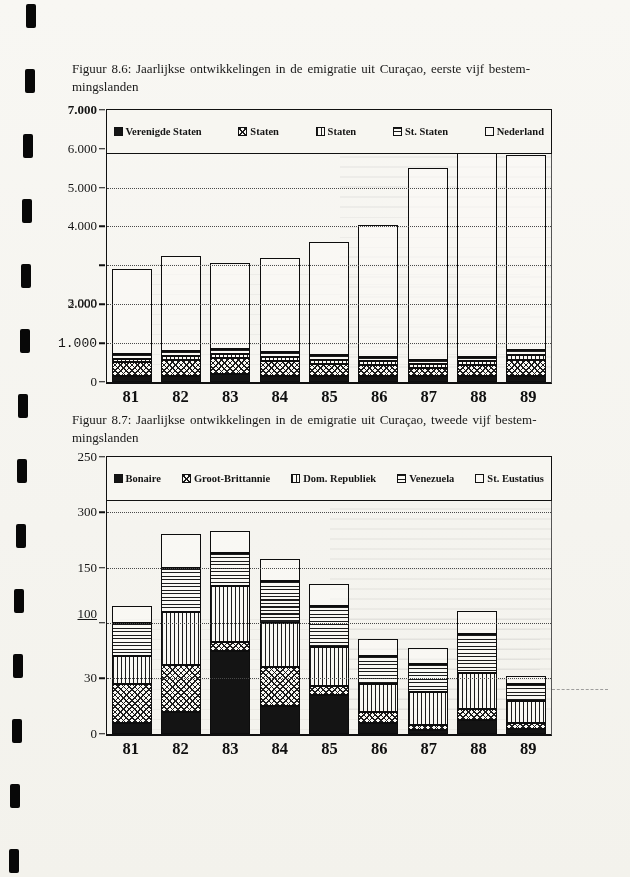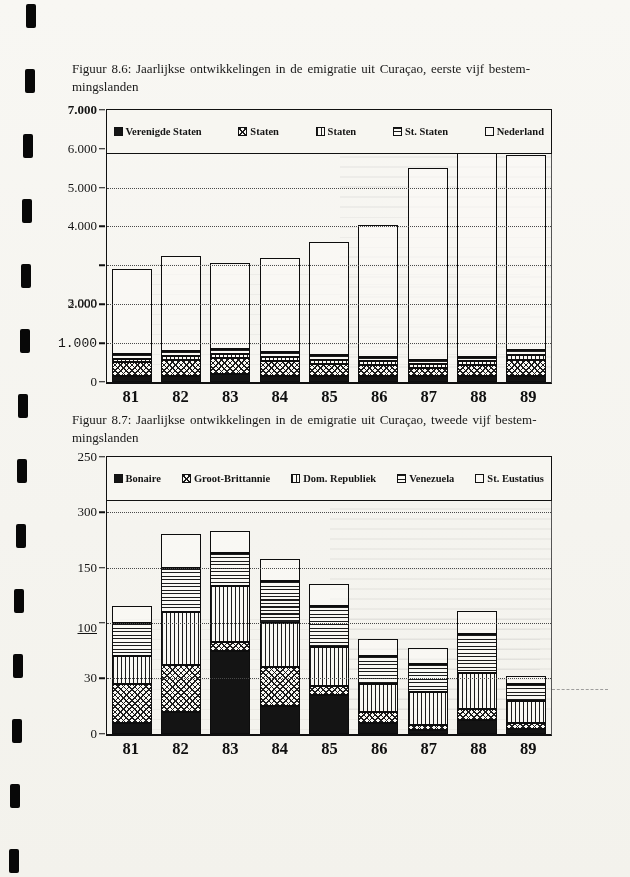--- a/index.html
+++ b/index.html
@@ -258,21 +258,21 @@
 mingslanden</div>
       <div class="chart">
         <div class="plot" style="height:277px">
             <div class="ytick" style="top: 277px;"></div>
             <div class="ylabel" style="top: 277px;">0</div>
             <div class="gridline" style="top: 221.6px;"></div>
             <div class="ytick" style="top: 221.6px;"></div>
             <div class="ylabel" style="top: 221.6px;">30</div>
             <div class="gridline" style="top: 166.2px;"></div>
             <div class="ytick" style="top: 166.2px;"></div>
-            <div class="ylabel" style="top: 171px; text-decoration: underline;">100</div>
+            <div class="ylabel" style="top: 157px; text-decoration: underline;">100</div>
             <div class="gridline" style="top: 110.8px;"></div>
             <div class="ytick" style="top: 110.8px;"></div>
             <div class="ylabel" style="top: 110.8px;">150</div>
             <div class="gridline" style="top: 55.4px;"></div>
             <div class="ytick" style="top: 55.4px;"></div>
             <div class="ylabel" style="top: 55.4px;">300</div>
             <div class="ytick" style="top: 0px;"></div>
             <div class="ylabel" style="top: 0px;">250</div>
             <div class="bars">
               <div class="slot">

